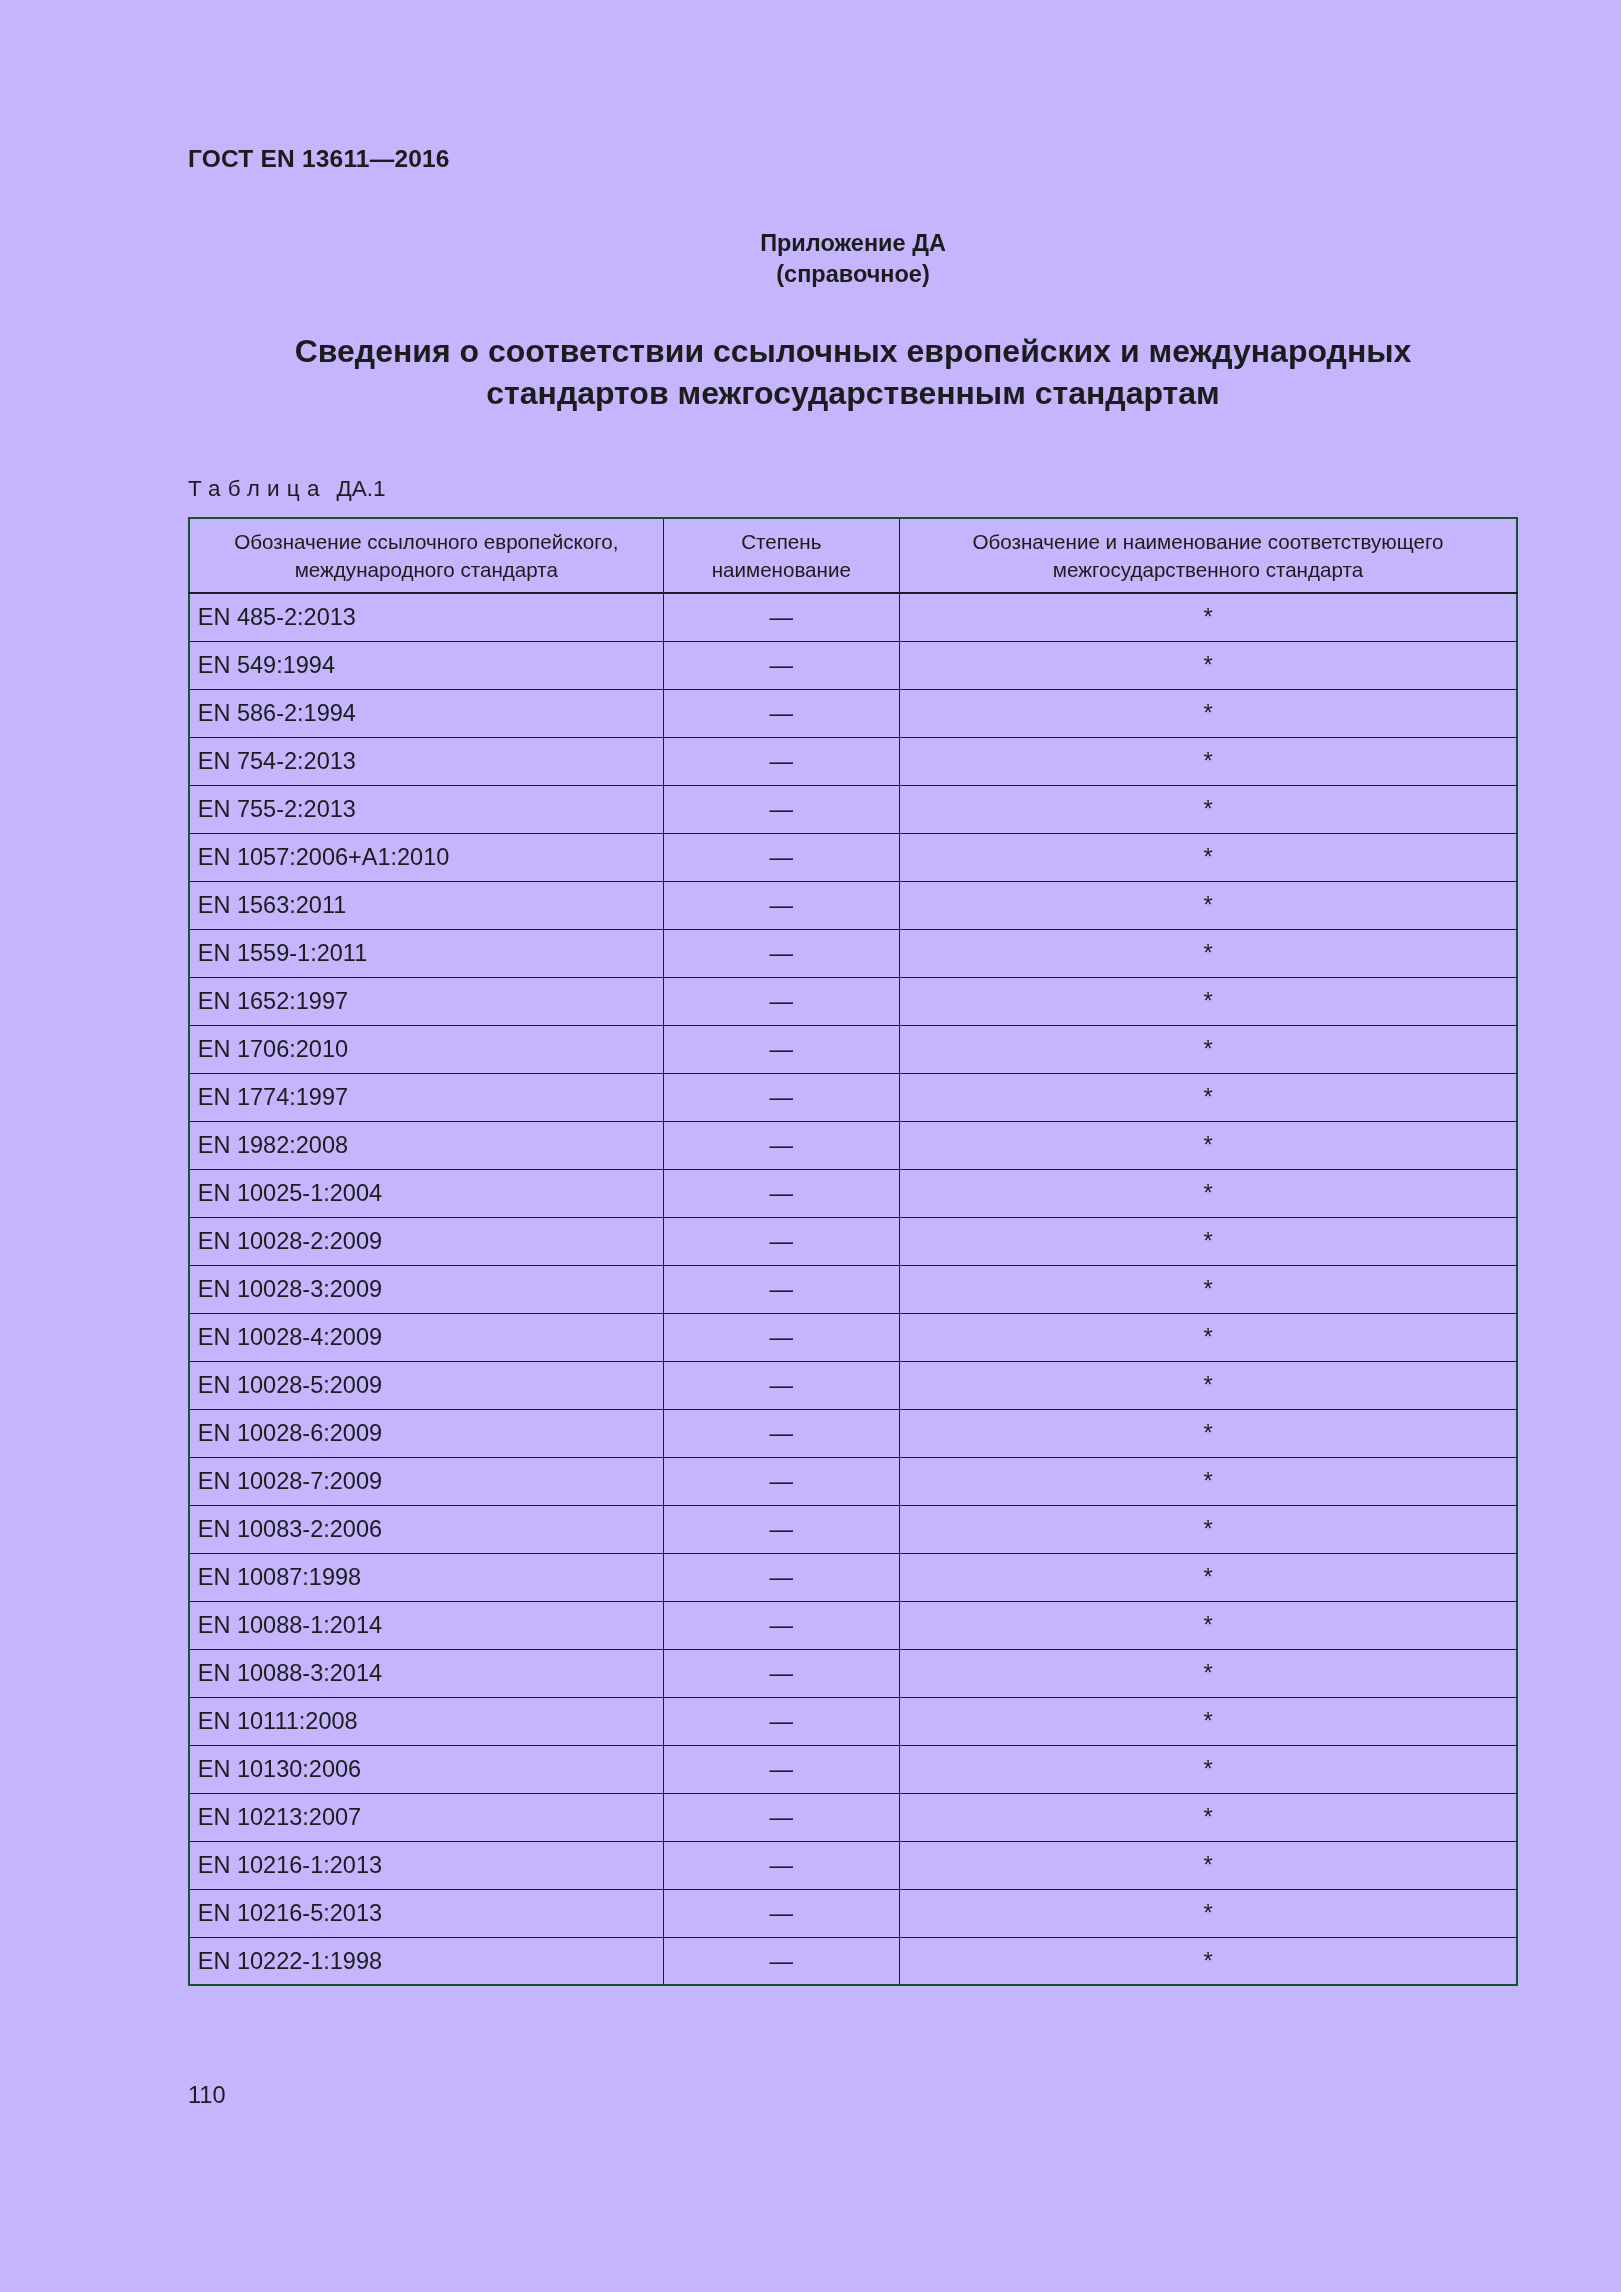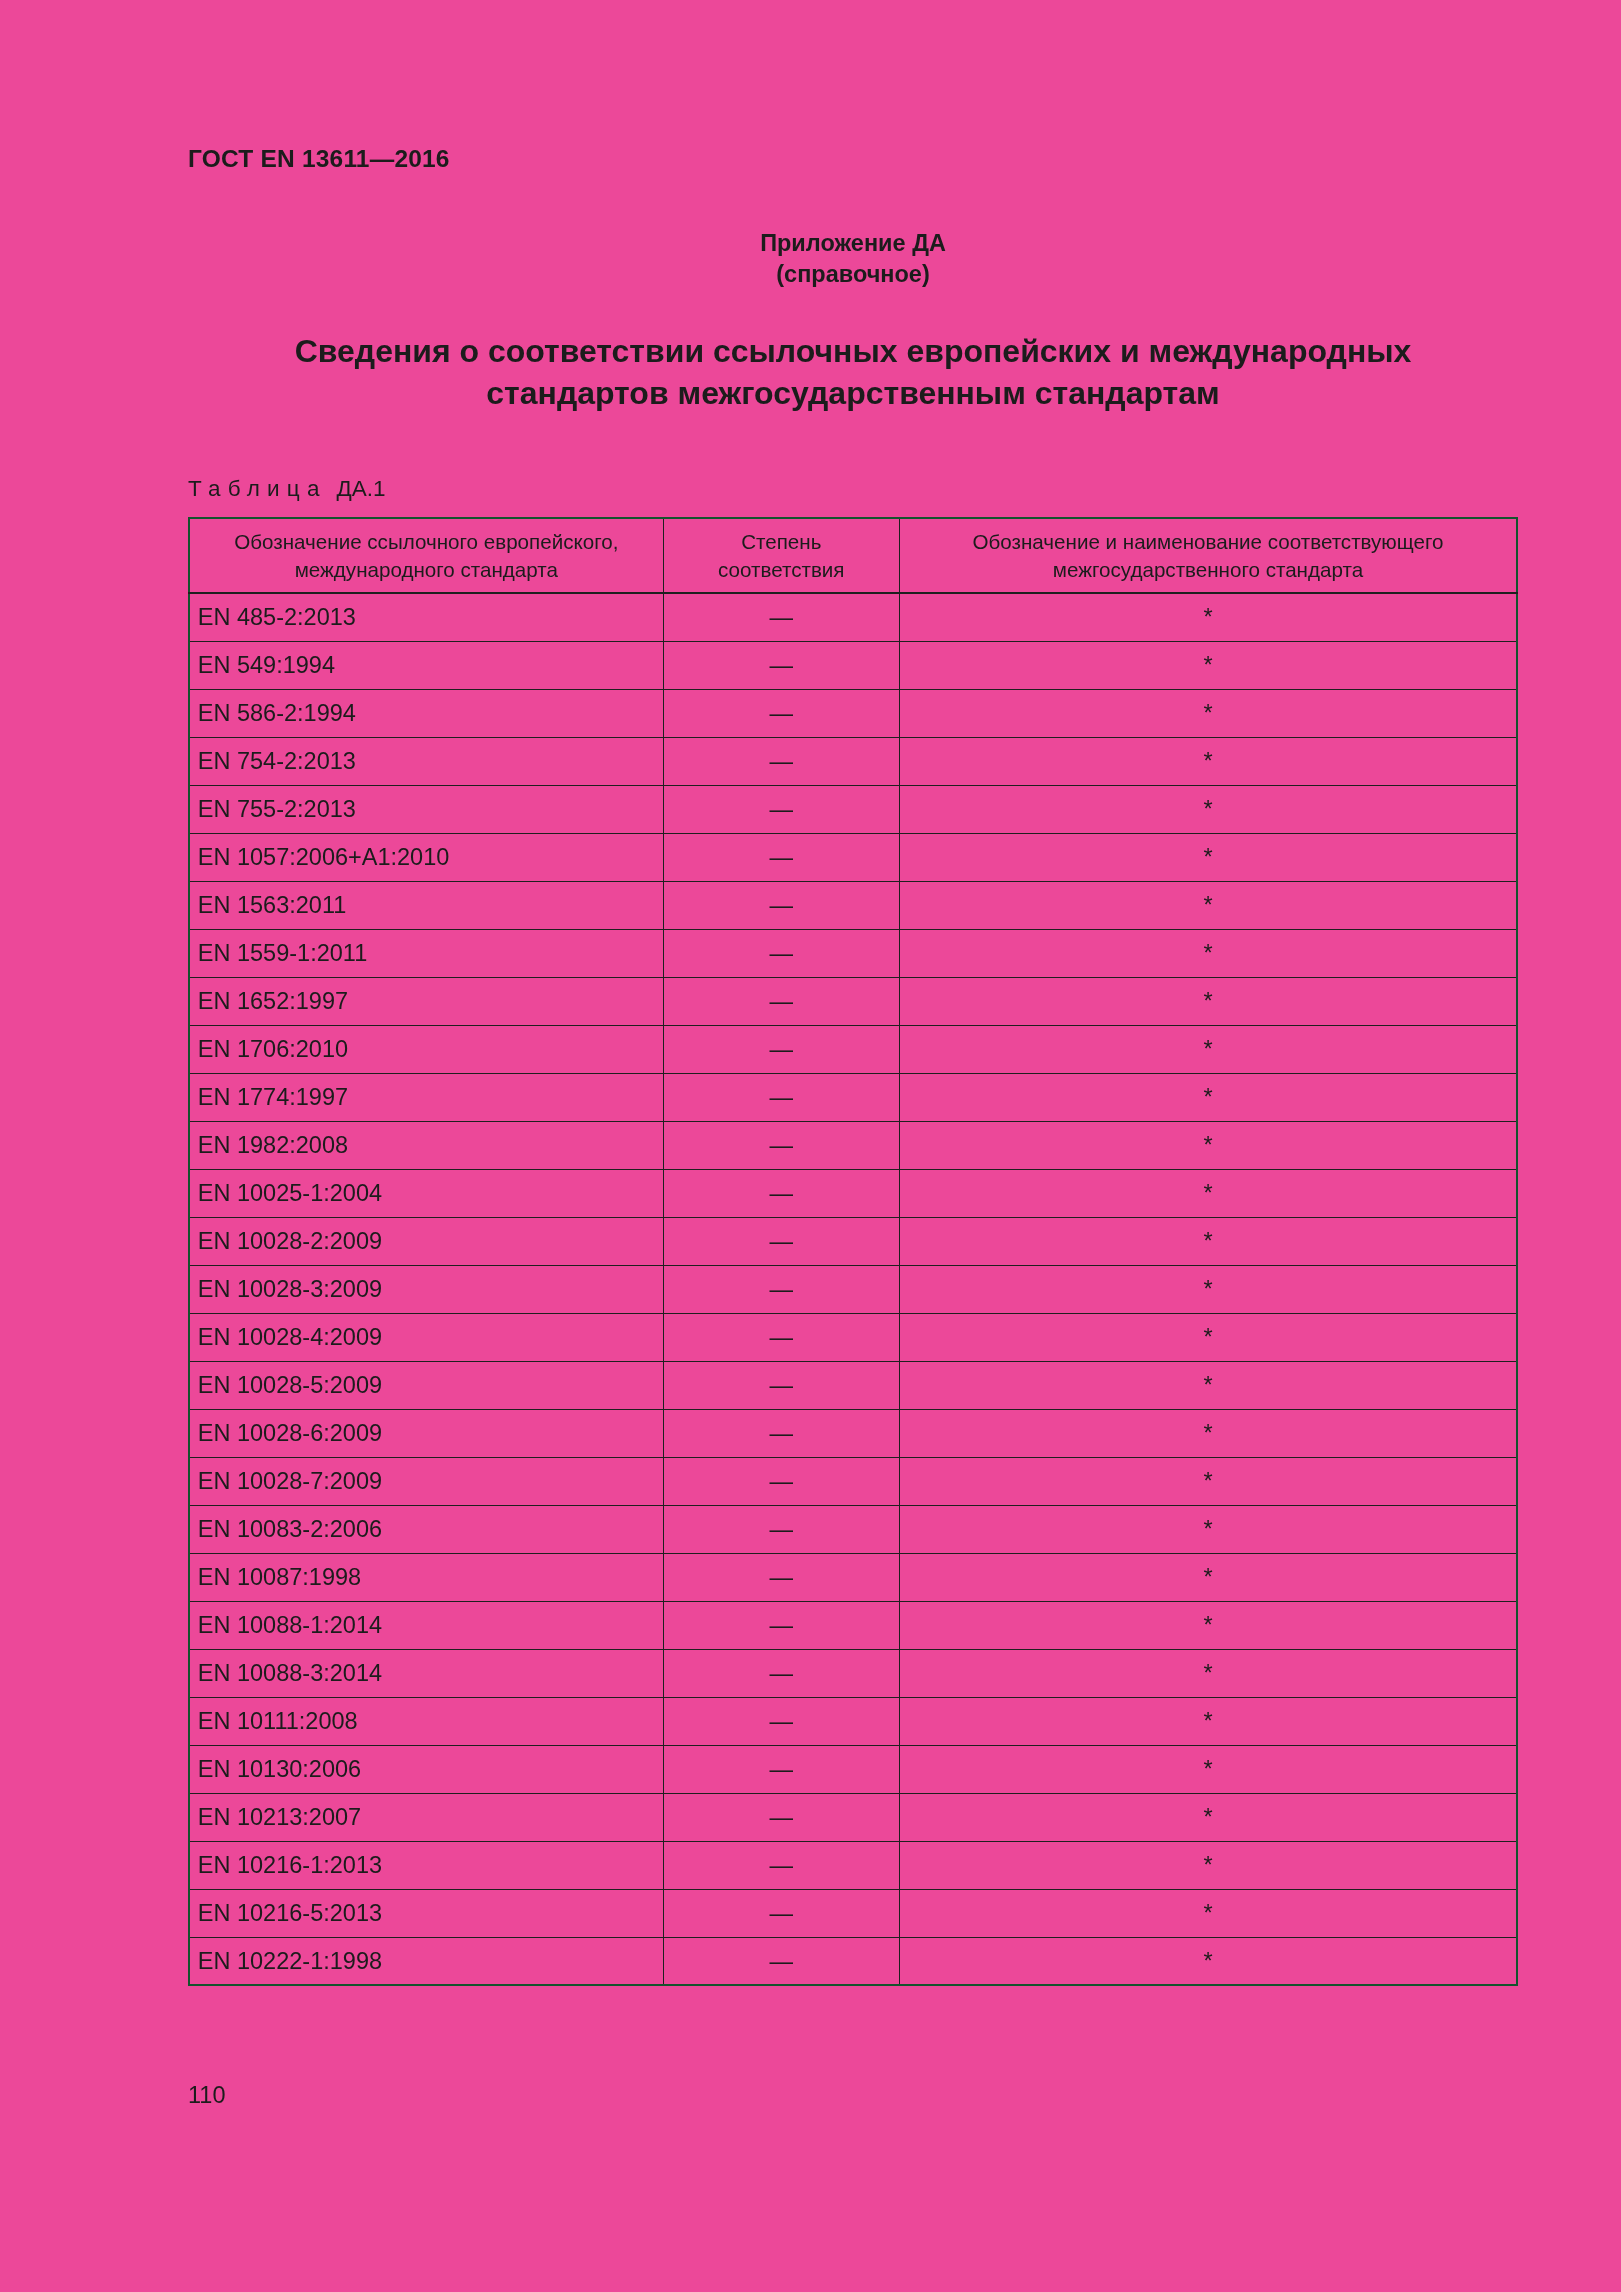--- a/index.html
+++ b/index.html
@@ -1,21 +1,21 @@
 <!DOCTYPE html>
 <html><head>
 <meta charset="utf-8">
 <style>
   * { box-sizing: border-box; }
   html, body { margin: 0; padding: 0; background: #ffffff; }
   .page {
     position: relative;
     width: 1621px;
     height: 2293px;
-    background: #ec4899;
+    background: #c4b5fd;
     font-family: "Liberation Sans", "DejaVu Sans", sans-serif;
     color: #1c1c1c;
     overflow: hidden;
   }
   .content {
     margin-left: 188px;
     margin-right: 103px;
     padding-top: 145px;
   }
   .doc-code {
@@ -113,21 +113,21 @@
       <colgroup>
         <col class="c1">
           <col class="c2">
           <col class="c3">
       </colgroup>
       <thead>
         <tr>
           <th>Обозначение ссылочного европейского,
 международного стандарта</th>
           <th>Степень
-соответствия</th>
+наименование</th>
           <th>Обозначение и наименование соответствующего
 межгосударственного стандарта</th>
         </tr>
       </thead>
       <tbody>
           <tr>
             <td class="cell-standard">EN 485-2:2013</td>
             <td class="cell-degree">—</td>
             <td class="cell-interstate">*</td>
           </tr>

